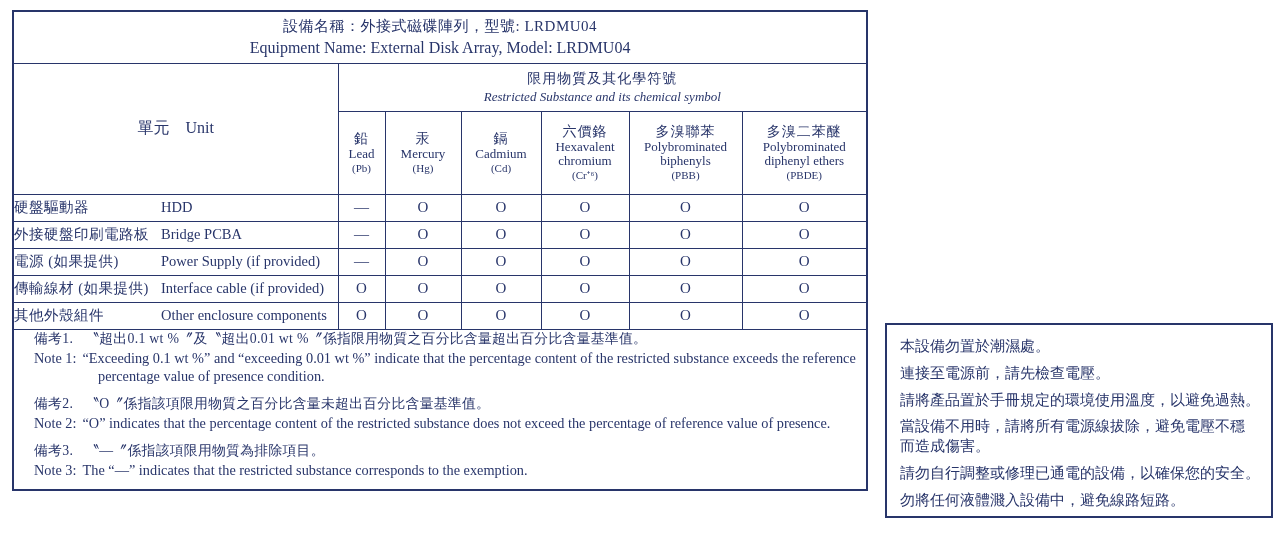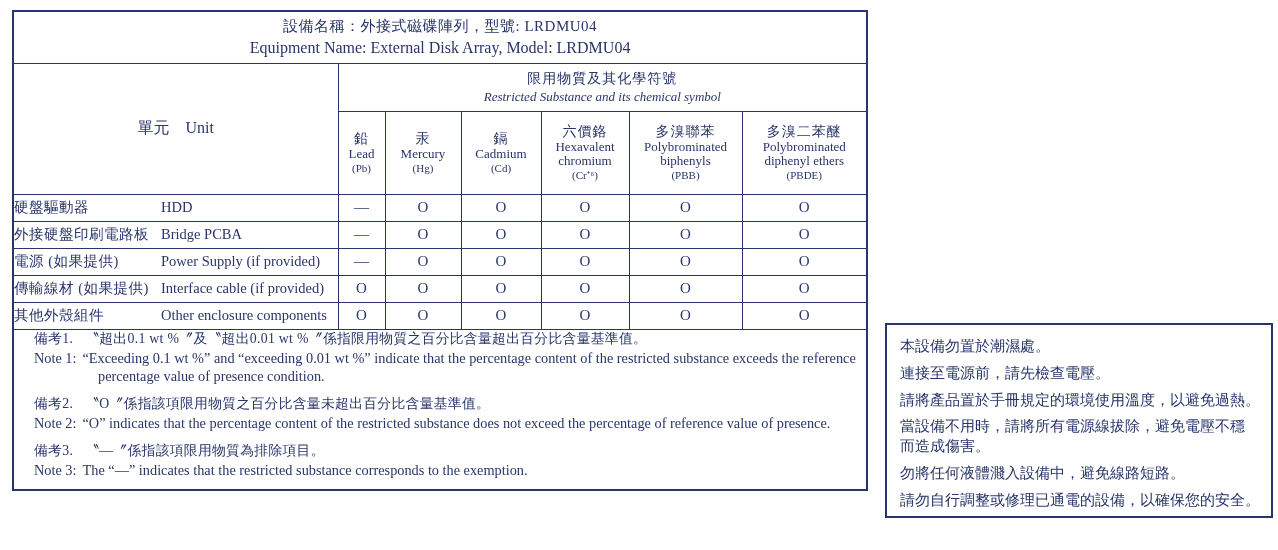--- a/index.html
+++ b/index.html
@@ -211,22 +211,22 @@
     </tr>
   </tbody>
 </table>
 
 <div class="warning-box">
   <p>本設備勿置於潮濕處。</p>
   <p>連接至電源前，請先檢查電壓。</p>
   <p>請將產品置於手冊規定的環境使用溫度，以避免過熱。</p>
   <p class="tight">當設備不用時，請將所有電源線拔除，避免電壓不穩</p>
   <p>而造成傷害。</p>
+  <p>請勿自行調整或修理已通電的設備，以確保您的安全。</p>
   <p>勿將任何液體濺入設備中，避免線路短路。</p>
-  <p>請勿自行調整或修理已通電的設備，以確保您的安全。</p>
 </div>
 
 <div class="footer">
   <span>額定電壓/額定電流: 12VDC</span>
   <span class="dc-symbol">
       <span class="dc-top"></span>
       <span class="dc-bot"></span>
     </span>
   <span>3A</span>
   <span class="temp">操作溫度: 5 – 40 °C</span>

